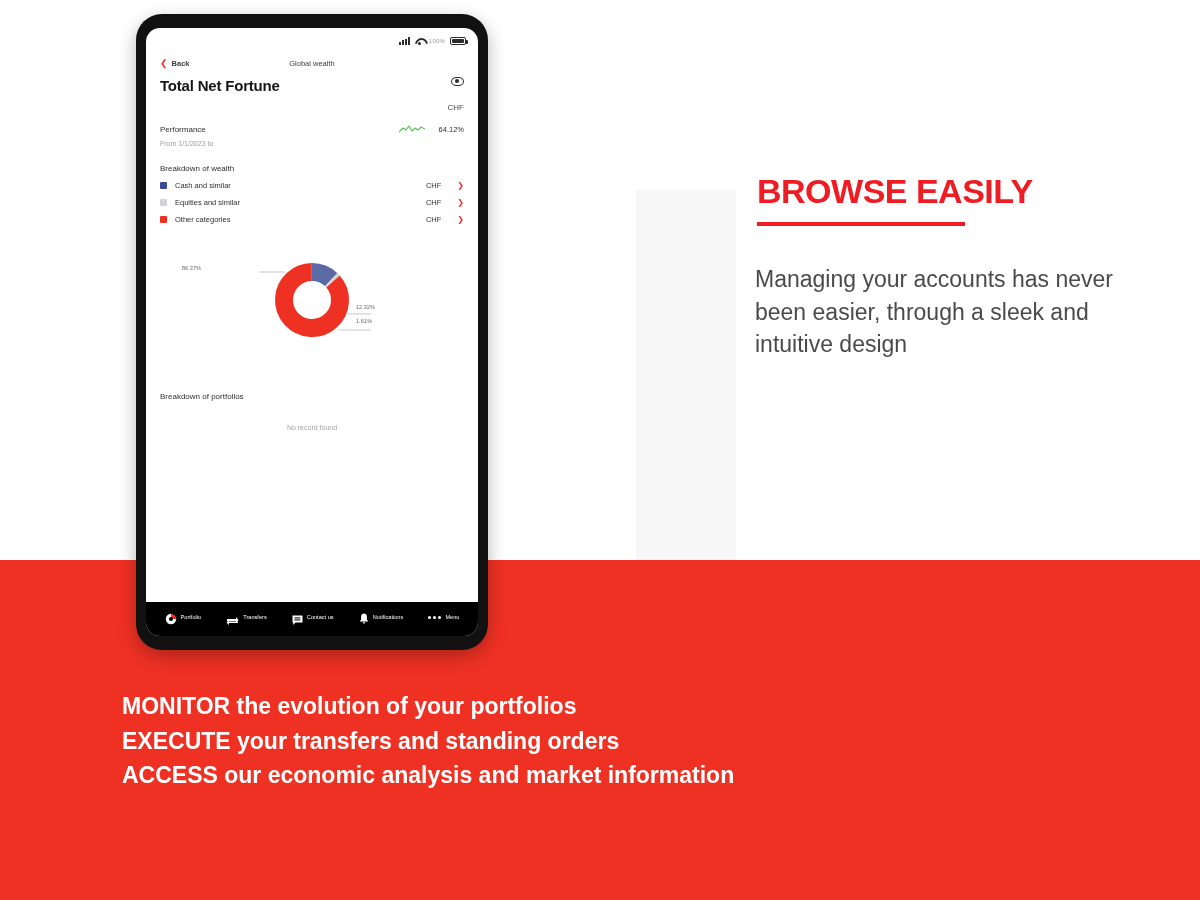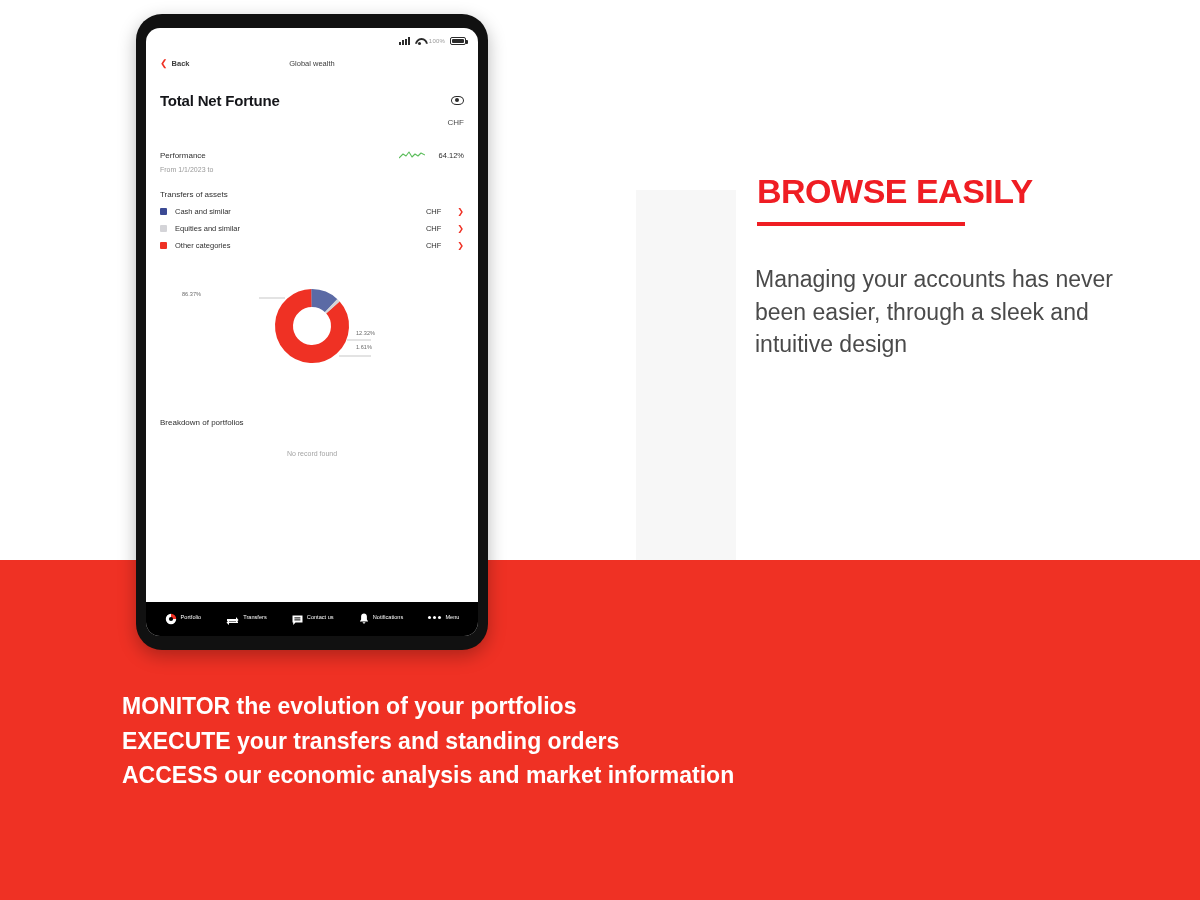--- a/index.html
+++ b/index.html
@@ -51,31 +51,31 @@
 
   
   .app-nav { position:relative; height:26px; padding:0 14px; display:flex; align-items:center; }
   .back-btn { display:flex; align-items:center; gap:4px; cursor:pointer; }
   .back-chev { color:#ef3124; font-size:9px; line-height:1; }
   .back-label { font-size:7.5px; color:#3d3d3d;font-weight:bold; }
   .nav-title { position:absolute; left:0; right:0; text-align:center; font-size:7.5px; color:#3d3d3d; }
 
   
   .content { padding:0 14px; }
-  .title-row { display:flex; align-items:center; justify-content:space-between; margin-top:16px; }
+  .title-row { display:flex; align-items:flex-start; justify-content:space-between; margin-top:1px; }
   .page-title { font-size:15px; font-weight:bold; color:#15161a; letter-spacing:-0.2px; }
   .eye-icon { width:13px; height:9px; position:relative; }
   .eye-icon::before{
     content:""; position:absolute; inset:0; border:1.4px solid #2b2b2b; border-radius:50% / 58%;
   }
   .eye-icon::after{ content:""; position:absolute; left:4.4px; top:2.4px; width:4px; height:4px; background:#2b2b2b; border-radius:50%; }
 
   .currency-row { text-align:right; margin-top:9px; font-size:8px; color:#4a4a4a; }
 
-  .section-row { display:flex; align-items:center; justify-content:space-between; margin-top:23px; }
+  .section-row { display:flex; align-items:center; justify-content:space-between; margin-top:12px; }
   .section-label { font-size:8px; color:#2f2f2f; }
   .perf-right { display:flex; align-items:center; gap:14px; }
   .perf-pct { font-size:7.5px; color:#2f2f2f; }
   .perf-sub { font-size:7px; color:#9a9a9a; margin-top:6px; }
 
   .sub-head { font-size:8px; color:#2f2f2f; margin-top:17px; }
 
   .asset-row {
     display:flex; align-items:center; gap:8px;
     padding:8px 0 0 0; cursor:pointer;
@@ -173,21 +173,21 @@
           <div class="section-label">Performance</div>
           <div class="perf-right">
             <svg class="sparkline" width="26" height="10" viewBox="0 0 26 10">
               <polyline points="0,8 4,4 7,6 10,2 13,7 16,4 19,6 22,3 26,5" fill="none" stroke="#5bbd5b" stroke-width="1.1" stroke-linejoin="round"></polyline>
             </svg>
             <span class="perf-pct">64.12%</span>
           </div>
         </div>
         <div class="perf-sub">From 1/1/2023 to</div>
 
-        <div class="sub-head">Transfers of assets</div>
+        <div class="sub-head">Breakdown of wealth</div>
 
         <div class="asset-row">
           <span class="swatch" style="background:#3b4a94"></span>
           <span class="asset-name">Cash and similar</span>
           <span class="asset-val">CHF</span>
           <span class="row-chev">❯</span>
         </div>
 
         <div class="asset-row">
           <span class="swatch" style="background:#d4d4d8"></span>

